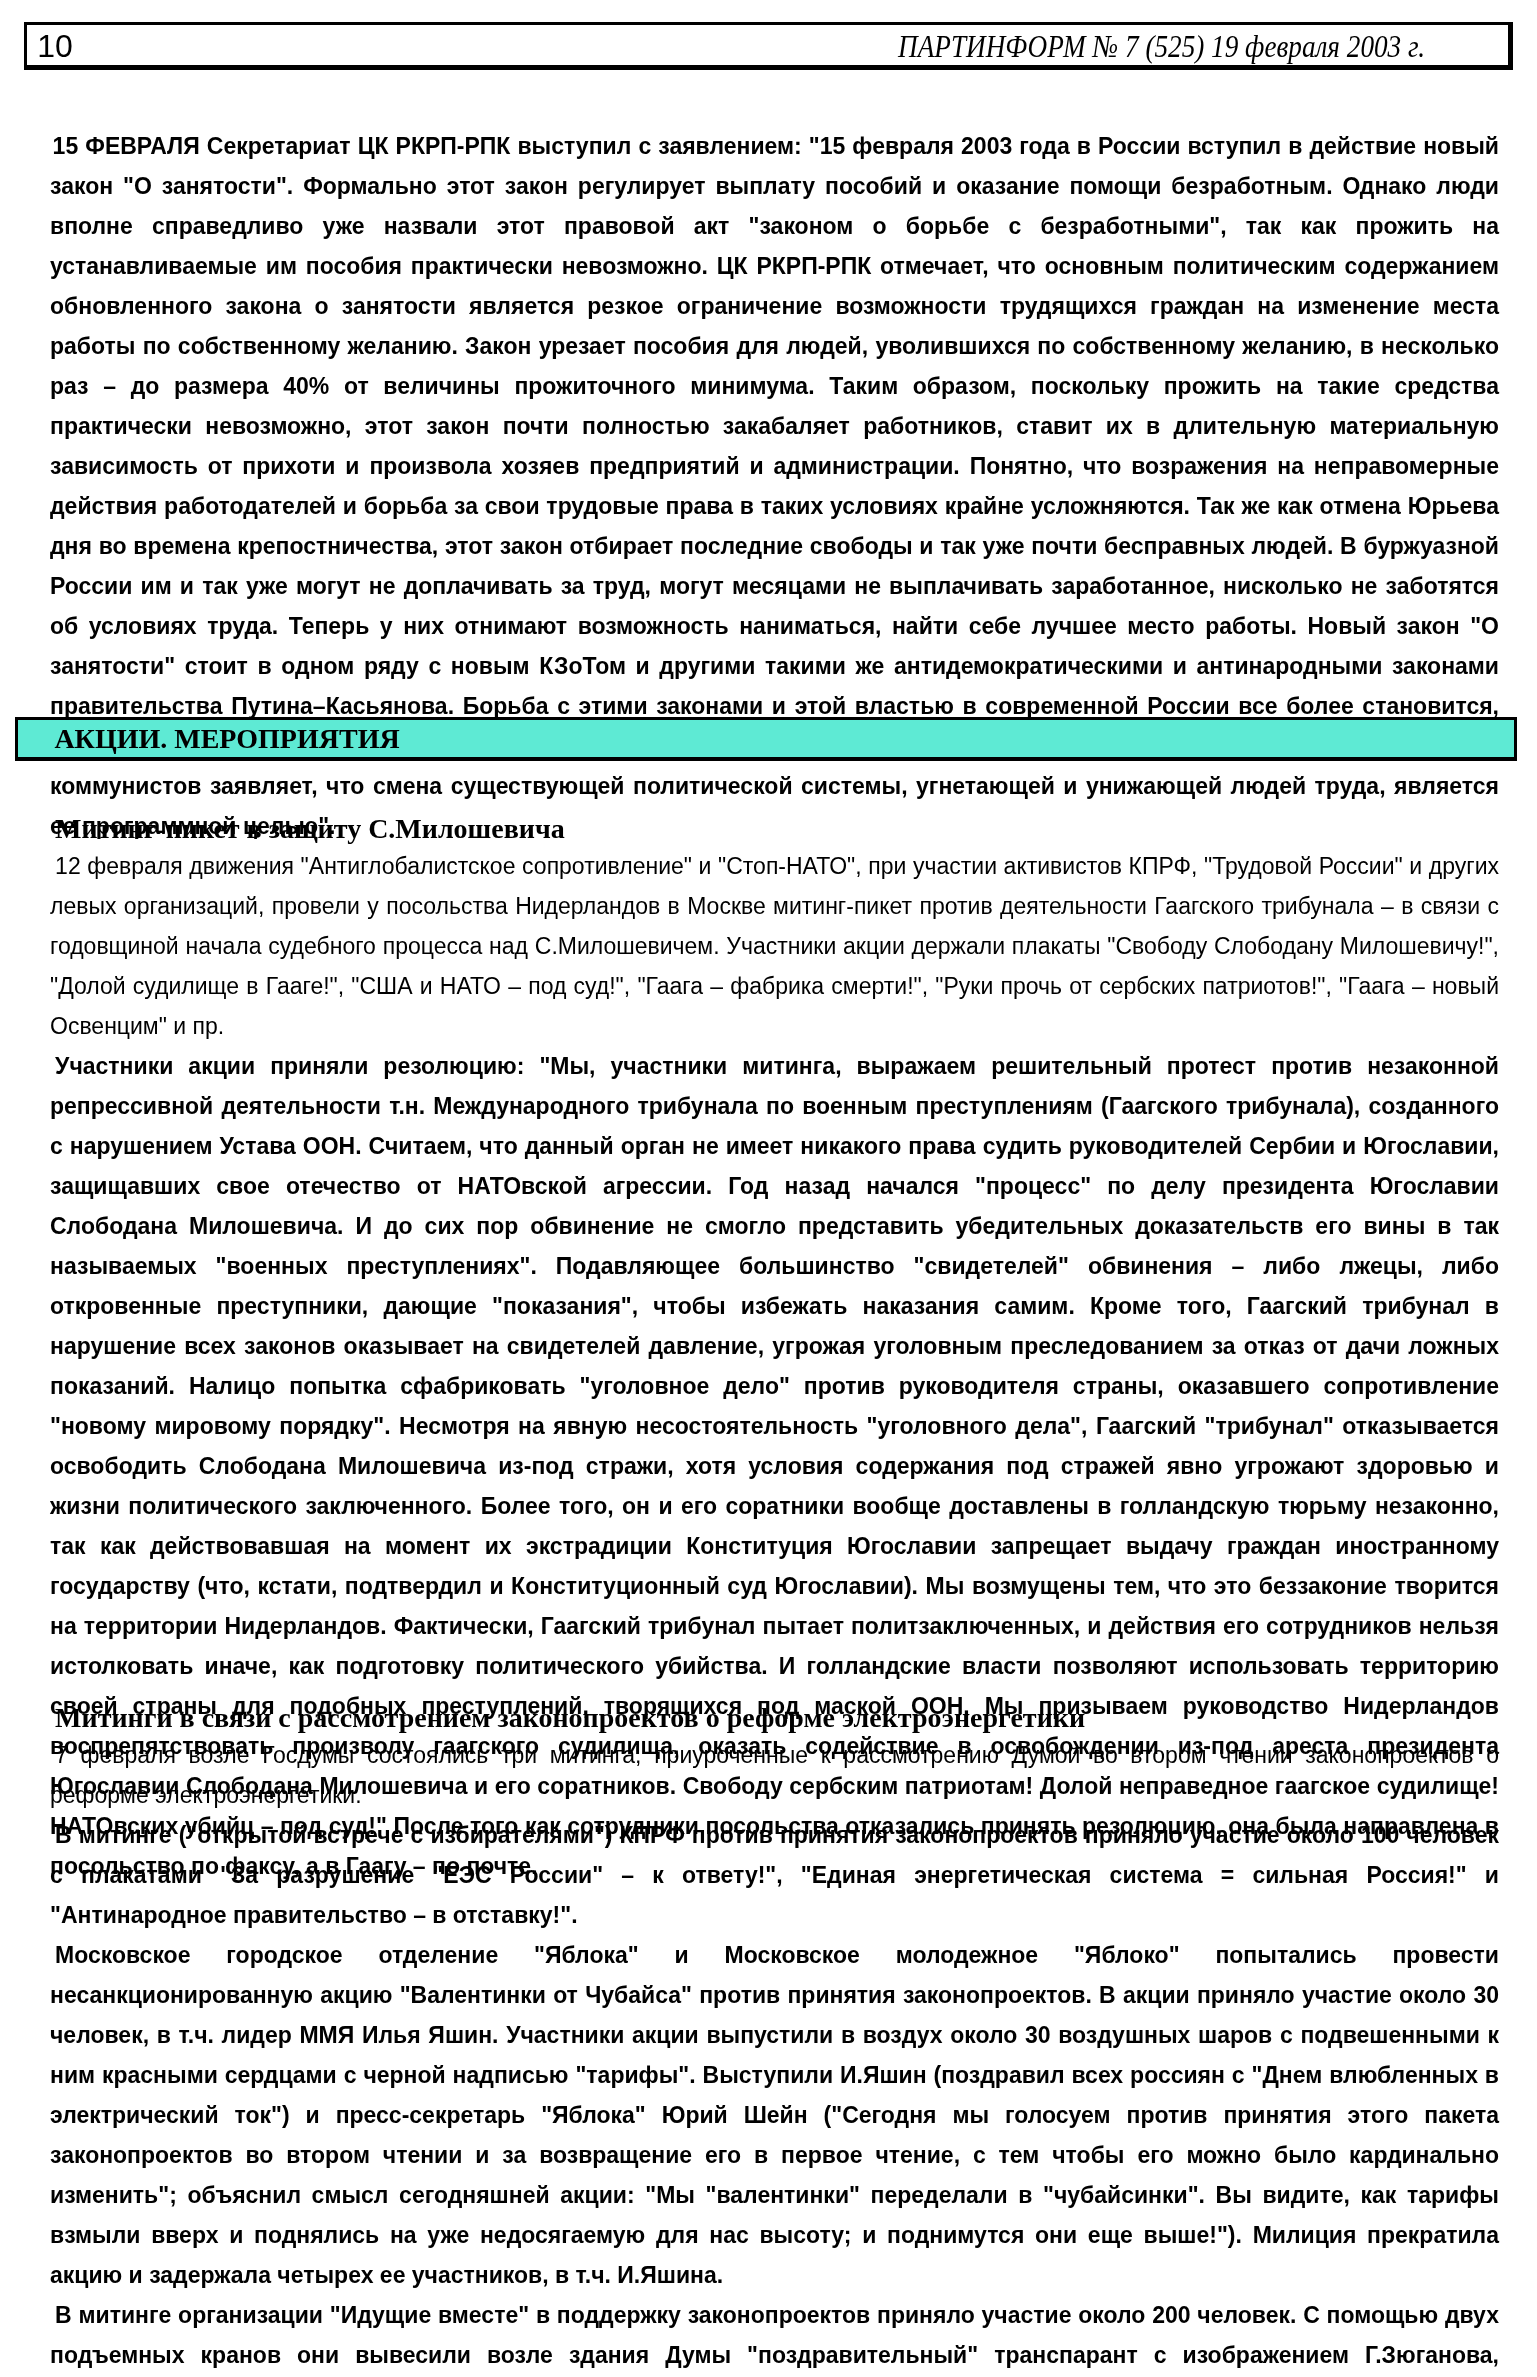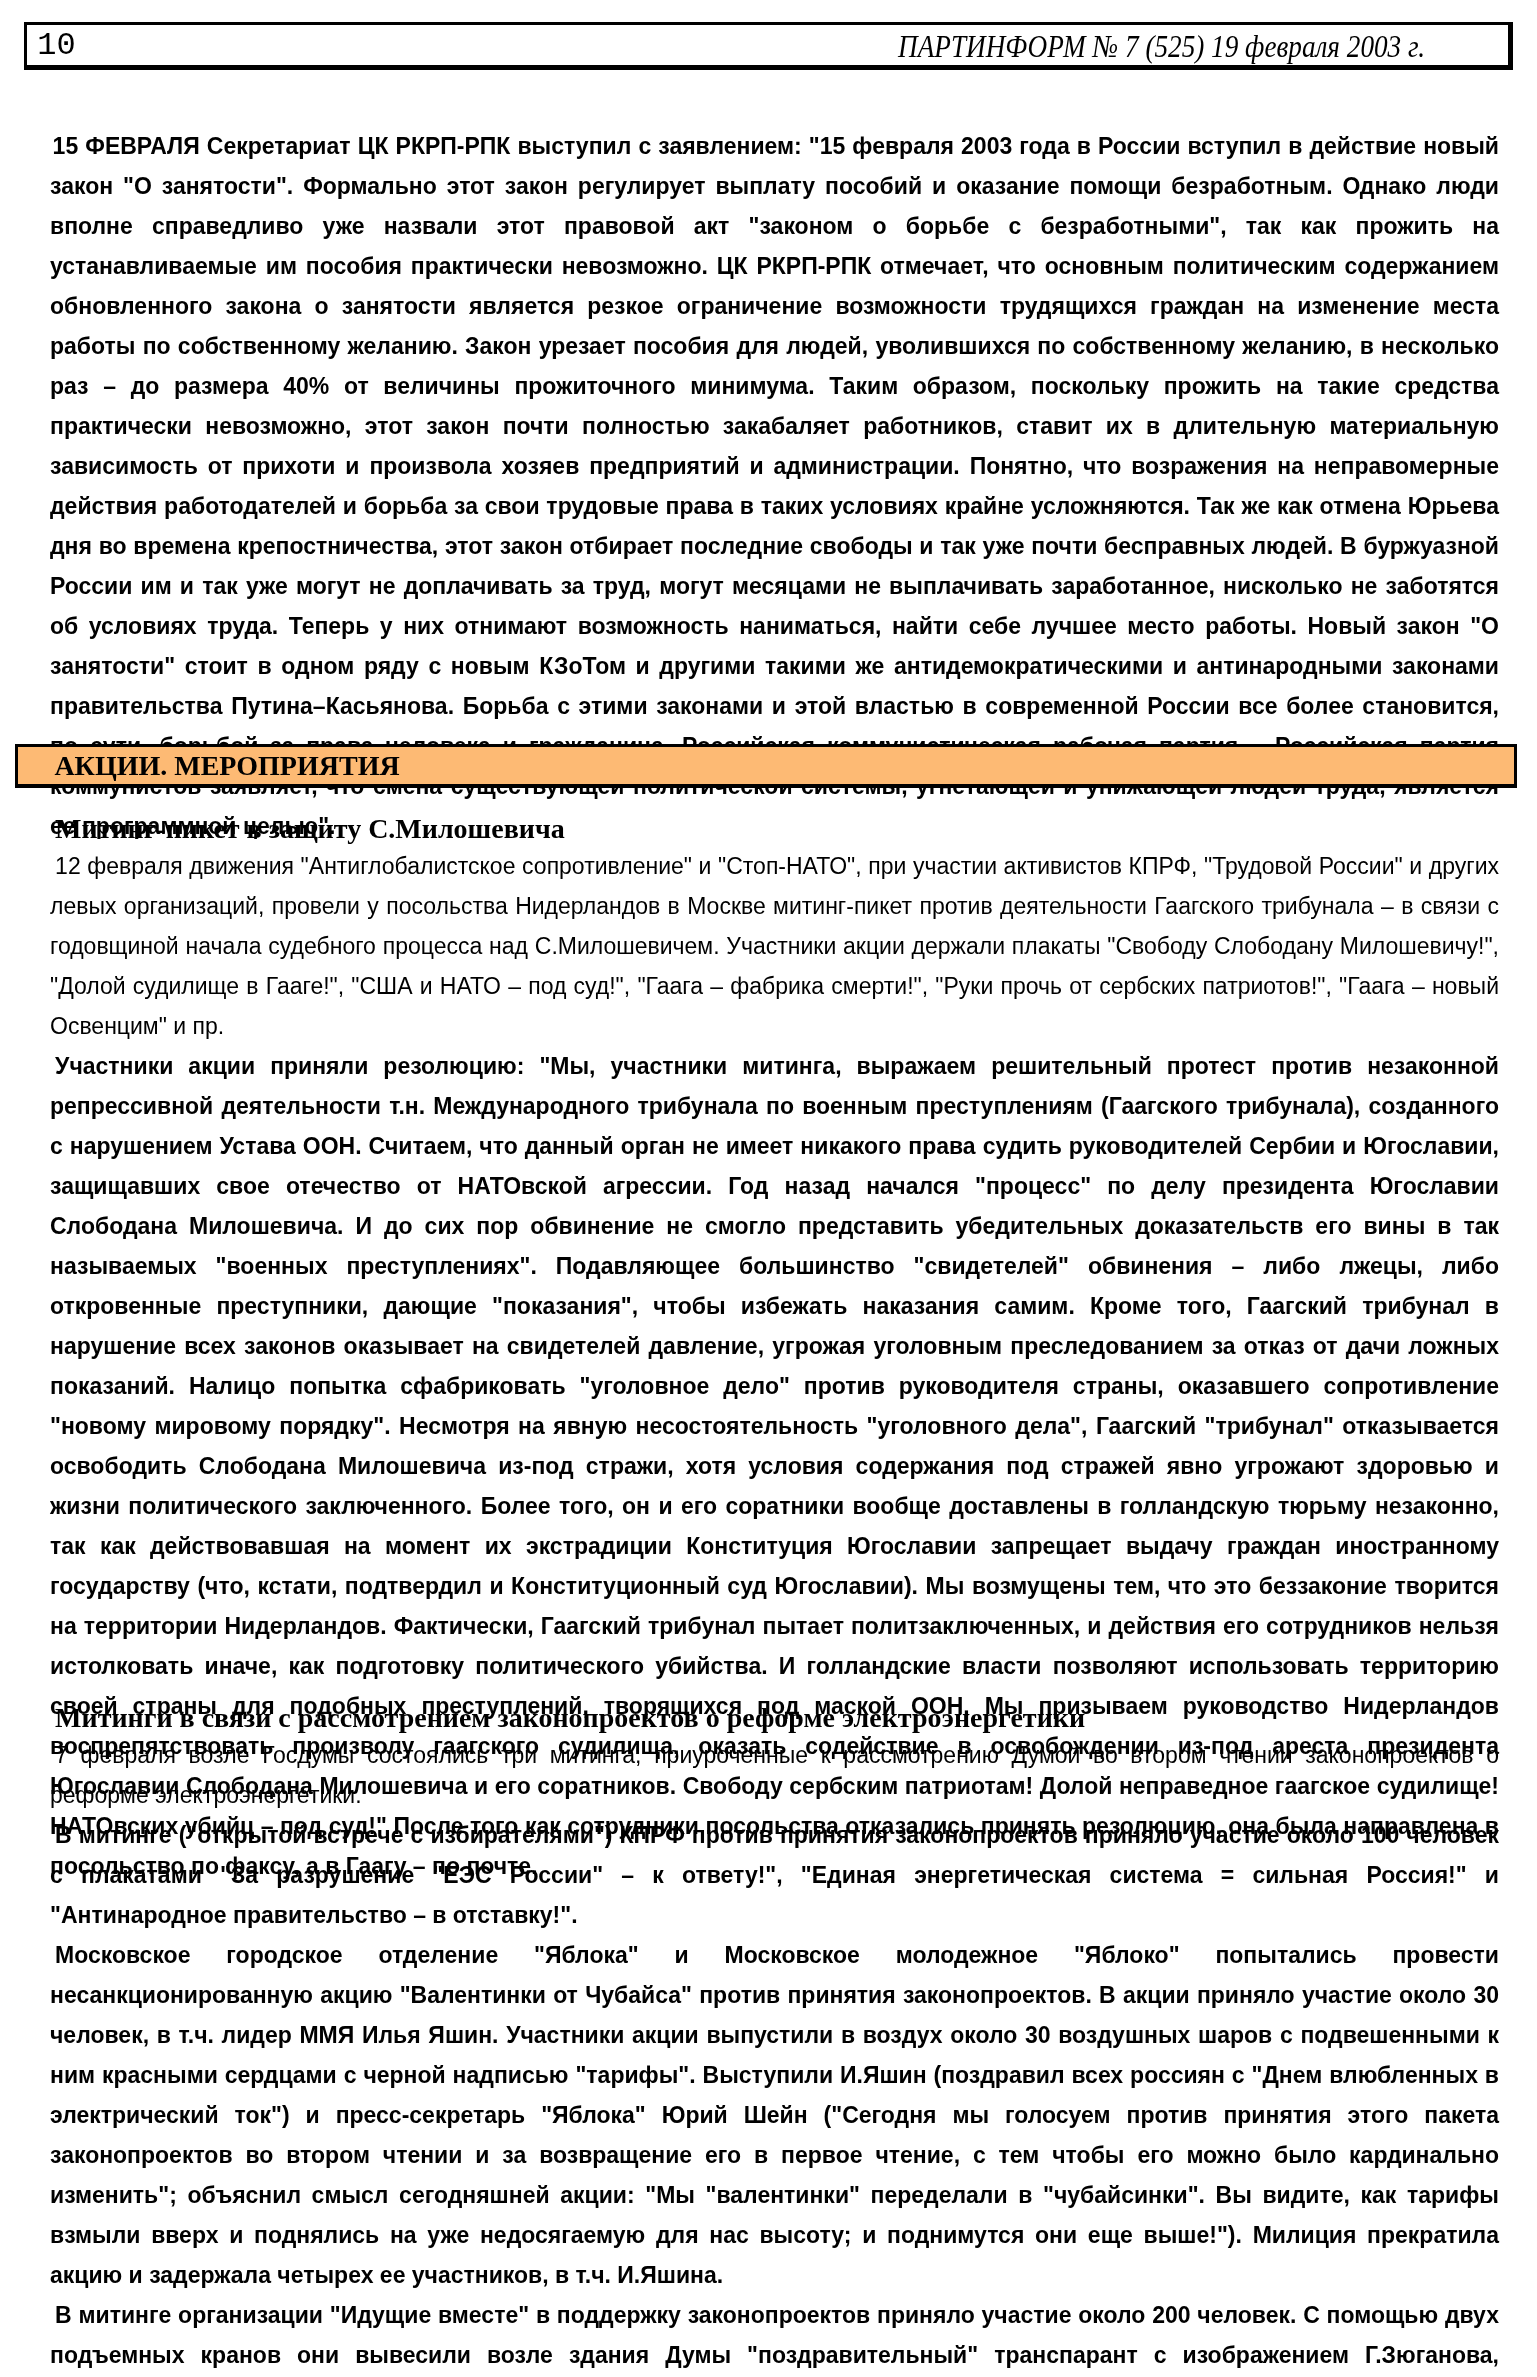--- a/index.html
+++ b/index.html
@@ -4,37 +4,37 @@
 <style>
   html, body { margin: 0; padding: 0; background: #ffffff; }
   body { width: 1537px; height: 2377px; position: relative; overflow: hidden; color: #000; }
   .page-header {
     position: absolute; left: 24px; top: 22.4px; width: 1481px; height: 40px;
     border: 3.8px solid #000; border-bottom-width: 5.1px; border-right-width: 5.1px;
     background: #fff; box-sizing: content-box;
   }
   .page-num {
     position: absolute; left: 10.2px; top: 1.3px;
-    font-family: Liberation Mono, monospace; font-size: 32px; line-height: 38px;
+    font-family: Liberation Sans, sans-serif; font-size: 32px; line-height: 38px;
   }
   .issue-title {
     position: absolute; right: 83px; top: 1.3px;
     font-family: "Liberation Serif", serif; font-style: italic; font-size: 32px; line-height: 38px;
     transform: scaleX(0.85); transform-origin: right center; letter-spacing: 0px;
   }
   .content { position: absolute; left: 50px; width: 1449px; }
   .para {
     font-family: "Liberation Sans", sans-serif; font-size: 23px; line-height: 40px;
     text-align: justify; margin: 0; text-indent: 2.6px;
   }
   .bold { font-weight: bold; }
   .intro { top: 126px; }
   .section-bar {
-    position: absolute; left: 15.4px; top: 744px; width: 1496px; height: 37px;
-    background: #fdba74; border: 3.2px solid #000; border-bottom-width: 4.5px;
+    position: absolute; left: 15.4px; top: 717px; width: 1496px; height: 37px;
+    background: #5eead4; border: 3.2px solid #000; border-bottom-width: 4.5px;
   }
   .section-title {
     position: absolute; left: 36px; top: 2.6px;
     font-family: "Liberation Serif", serif; font-weight: bold; font-size: 28px; line-height: 32px;
   }
   .article-title {
     font-family: Liberation Serif, serif; font-size: 28px; line-height: 33px; margin: 0 0 1.3px 5.1px;
   }
   .art1 { top: 812px; }
   .art2 { top: 1701px; }

